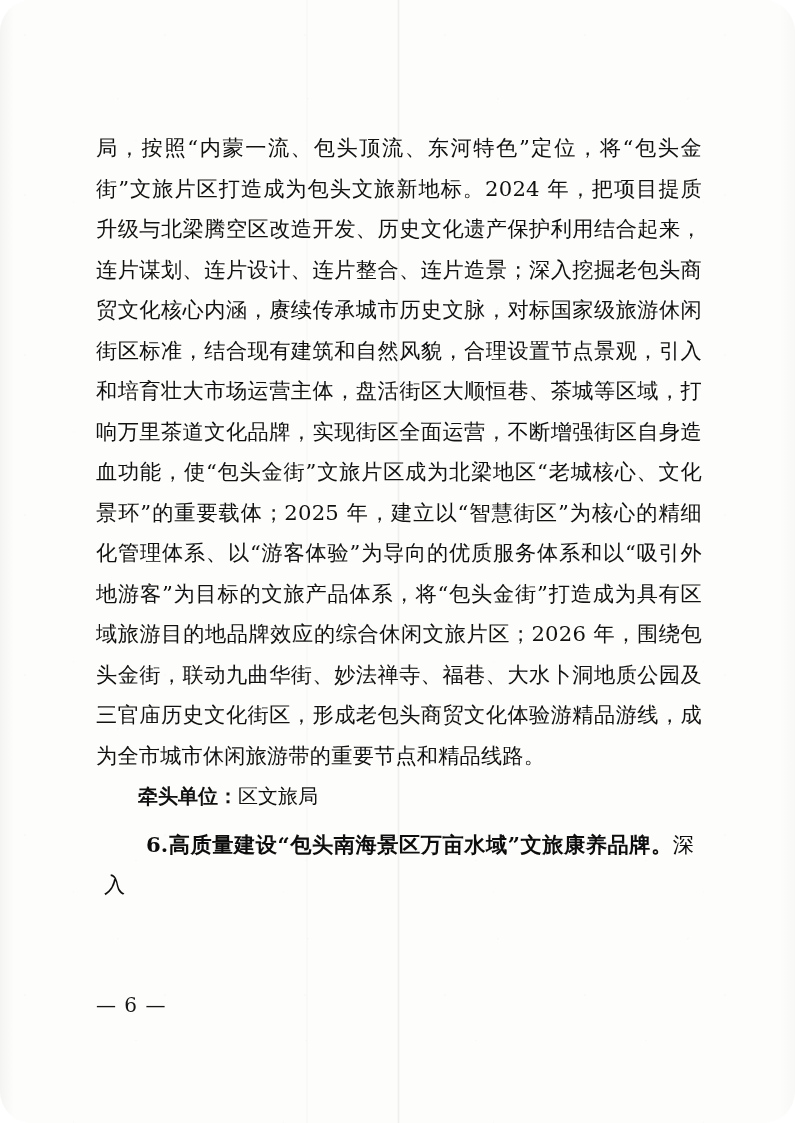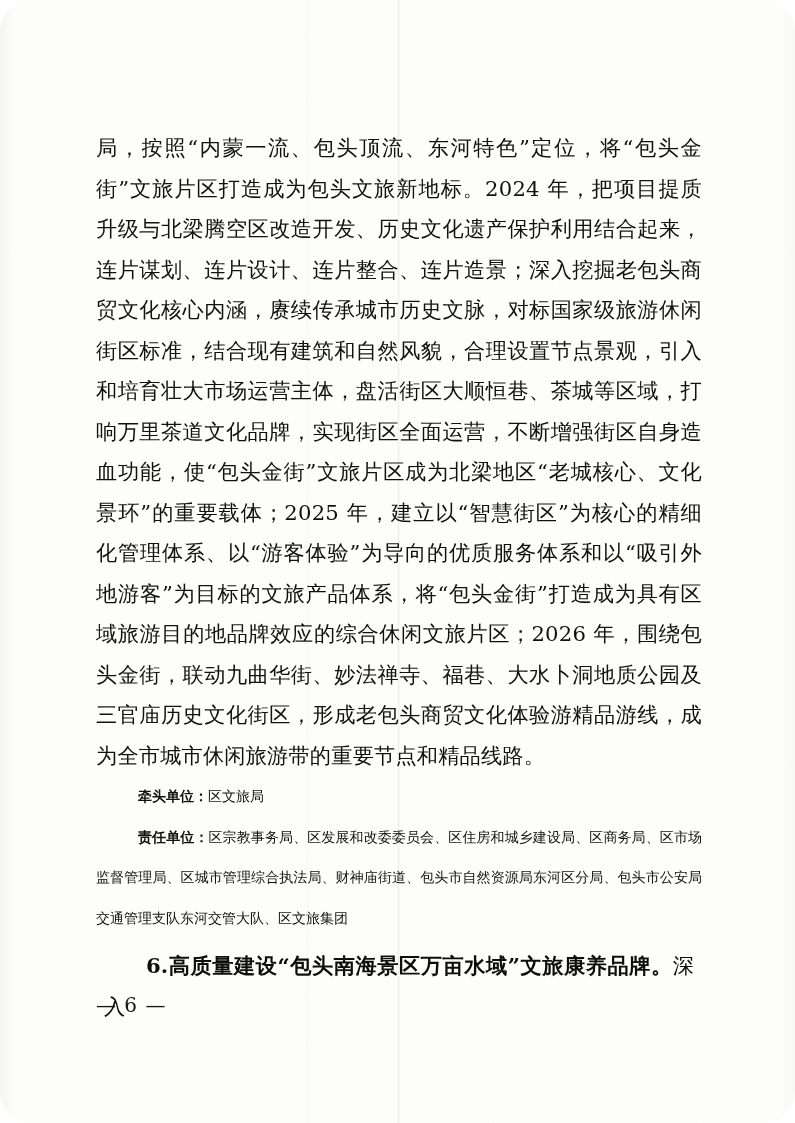--- a/index.html
+++ b/index.html
@@ -60,21 +60,21 @@
     line-height: 40.5px;
     letter-spacing: 0.2px;
     text-align: justify;
     text-justify: inter-character;
     font-family: "DejaVu Serif", serif;
     color: #111111;
   }
 
   .label-line {
     margin: 0;
-    font-size: 14px;
+    font-size: 20px;
     line-height: 40.5px;
     text-indent: 42px;
     text-align: justify;
     text-justify: inter-character;
     color: #111111;
   }
 
   .bold {
     font-weight: bold;
   }
@@ -125,21 +125,20 @@
 <div class="page">
   <div class="fold2"></div>
   <div class="fold"></div>
 
   <div class="content">
 
     <p class="body-par">局，按照“内蒙一流、包头顶流、东河特色”定位，将“包头金街”文旅片区打造成为包头文旅新地标。2024 年，把项目提质升级与北梁腾空区改造开发、历史文化遗产保护利用结合起来，连片谋划、连片设计、连片整合、连片造景；深入挖掘老包头商贸文化核心内涵，赓续传承城市历史文脉，对标国家级旅游休闲街区标准，结合现有建筑和自然风貌，合理设置节点景观，引入和培育壮大市场运营主体，盘活街区大顺恒巷、茶城等区域，打响万里茶道文化品牌，实现街区全面运营，不断增强街区自身造血功能，使“包头金街”文旅片区成为北梁地区“老城核心、文化景环”的重要载体；2025 年，建立以“智慧街区”为核心的精细化管理体系、以“游客体验”为导向的优质服务体系和以“吸引外地游客”为目标的文旅产品体系，将“包头金街”打造成为具有区域旅游目的地品牌效应的综合休闲文旅片区；2026 年，围绕包头金街，联动九曲华街、妙法禅寺、福巷、大水卜洞地质公园及三官庙历史文化街区，形成老包头商贸文化体验游精品游线，成为全市城市休闲旅游带的重要节点和精品线路。</p>
 
     <p class="label-line"><span class="bold">牵头单位：</span><span>区文旅局</span></p>
 
-    <p class="label-line"><span class="bold">责任单位：</span><span>区宗教事务局、区发展和改委委员会、区住房和城乡建设局、区商务局、区市场监督管理局、区城市管理综合执法局、财神庙街道、包头市自然资源局东河区分局、包头市公安局交通管理支队东河交管大队、区文旅集团</span></p>
 
     <p class="section-head"><span>6.高质量建设“包头南海景区万亩水域”文旅康养品牌。</span><span class="tail">深入</span></p>
 
   </div>
 
   <div class="footer">— 6 —</div>
 
   <div class="noise"></div>
 </div>
 

